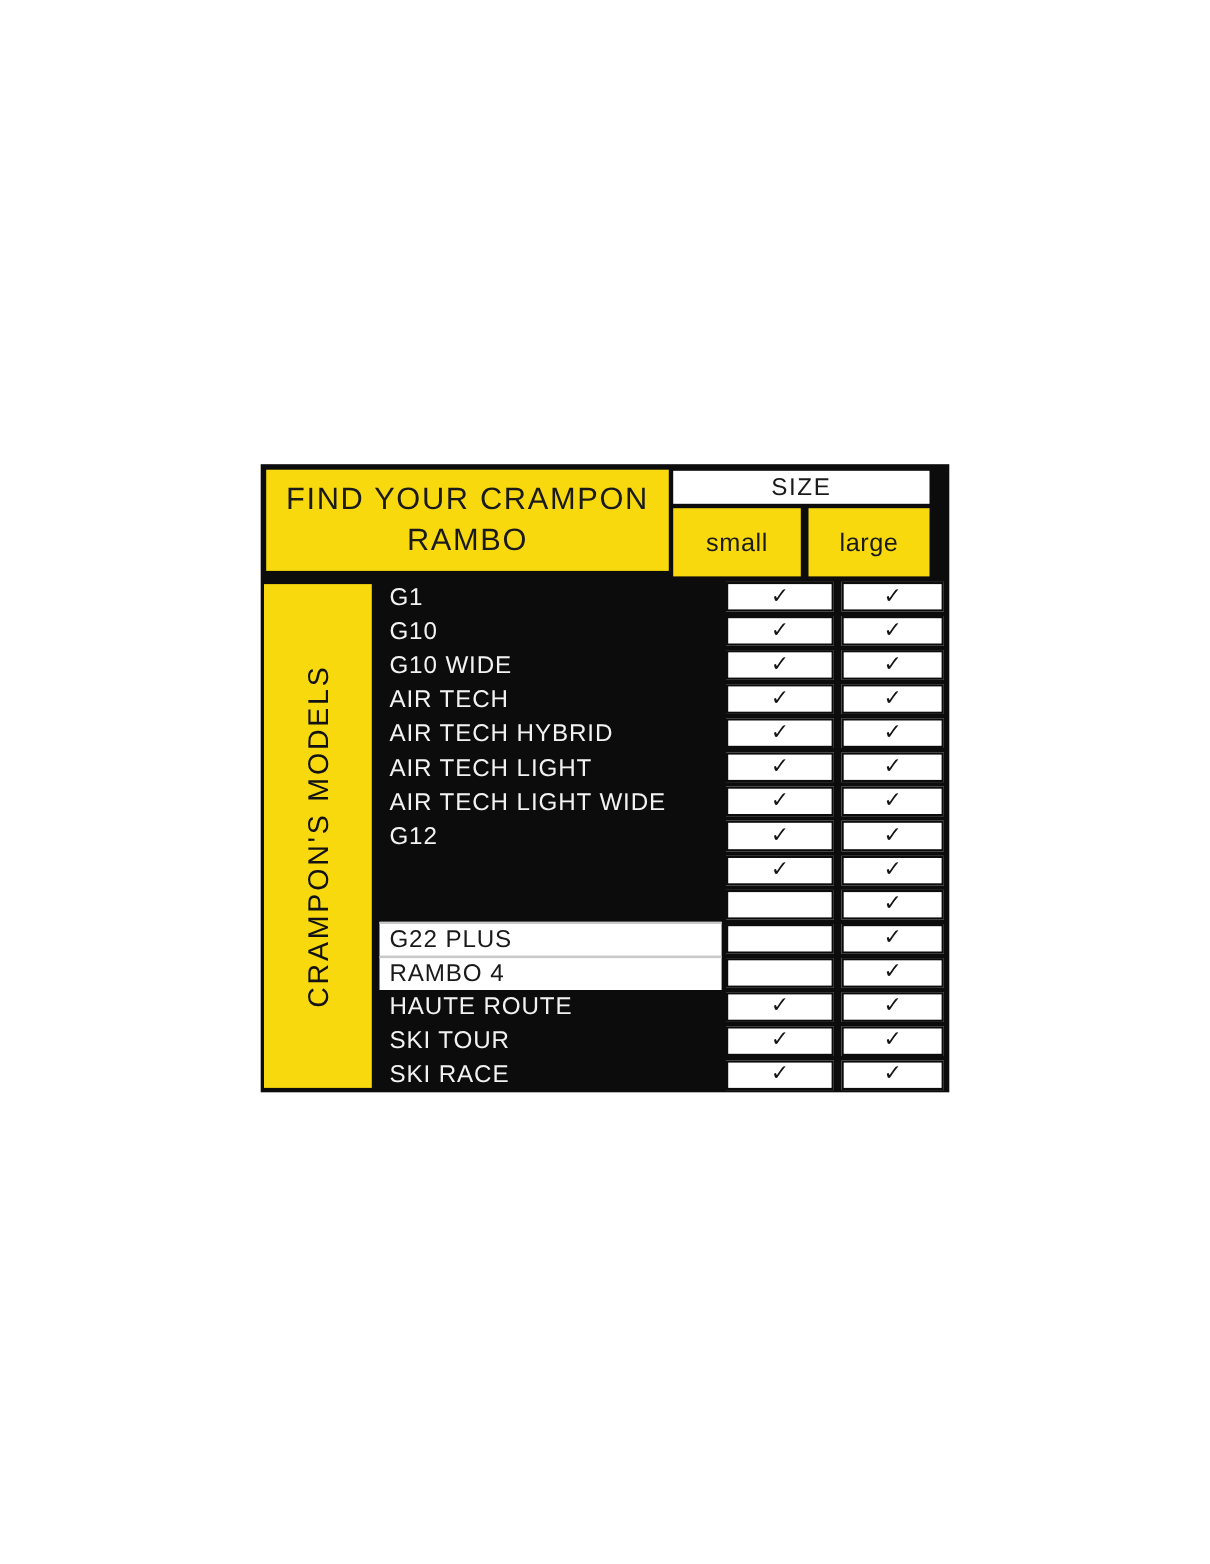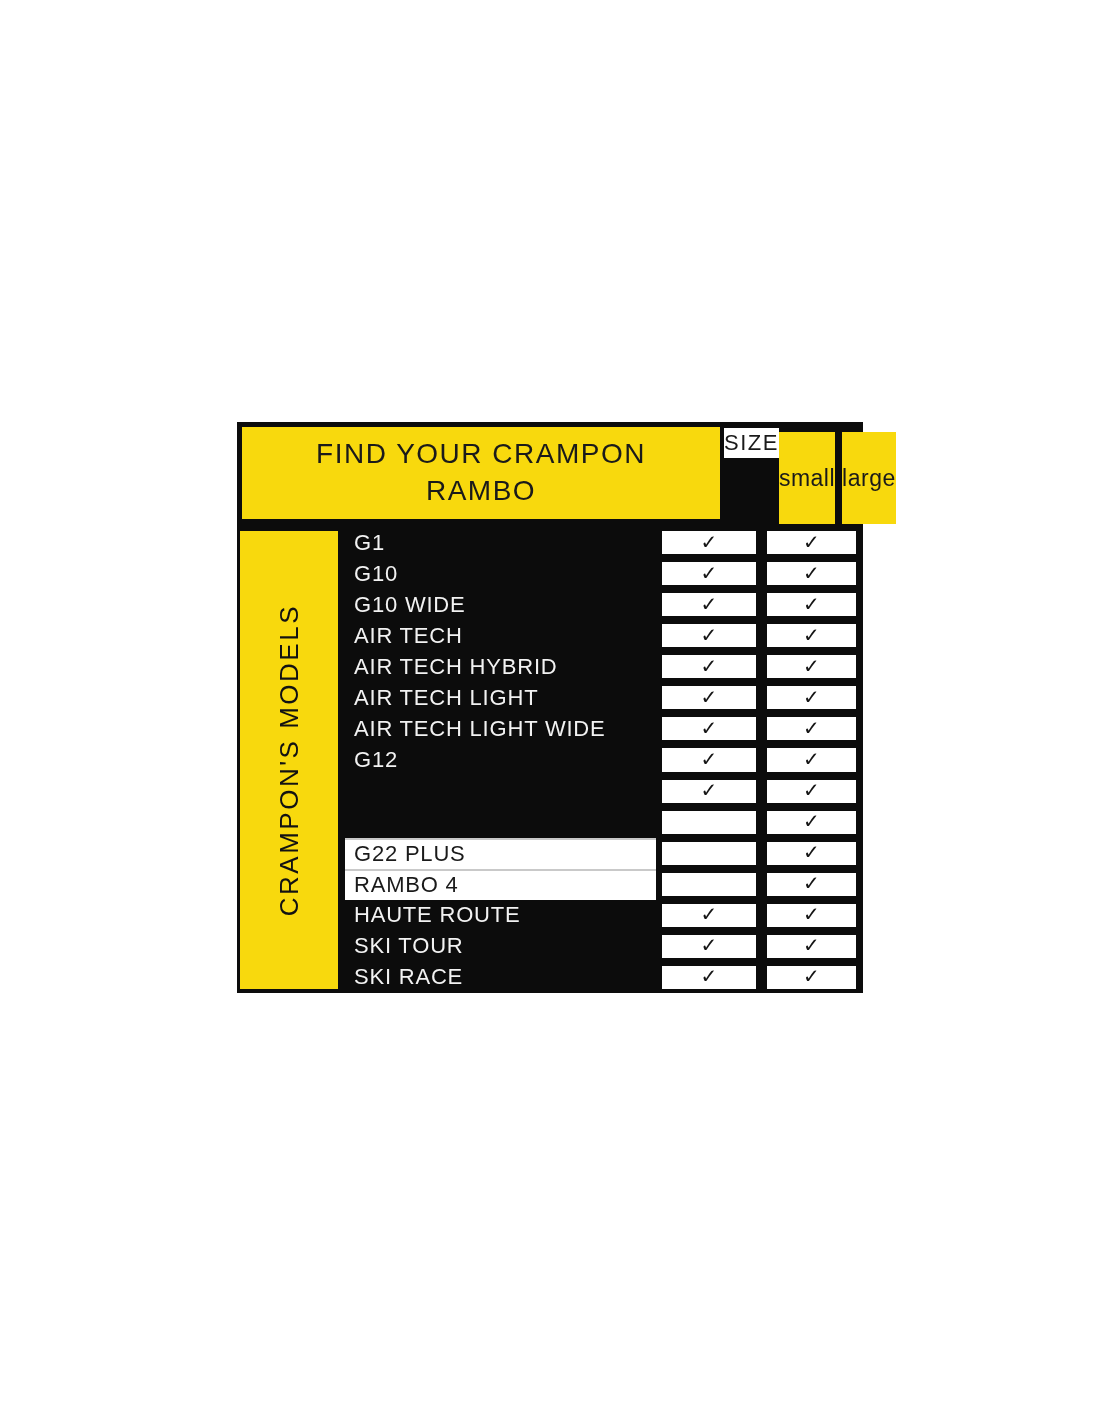--- a/index.html
+++ b/index.html
@@ -21,32 +21,32 @@
   }
   .size-table{
     position:absolute;left:237px;top:422px;
     width:626px;height:571px;
     background:var(--black);
     display:flex;flex-direction:column;
   }
   
   .header{flex:none;height:105px;display:flex;}
   .title-cell{
-    flex:none;width:478px;
+    flex:none;width:366px;
     margin:5px 0 8px 5px;
     background:var(--yellow);
     display:flex;flex-direction:column;align-items:center;justify-content:center;
     color:var(--text-dark);
     font-size:28px;letter-spacing:1.5px;line-height:1.32;
     text-align:center;
   }
   .size-block{
     flex:1;
     margin:6px 18px 3px 4px;
-    display:flex;
+    display:flex;flex-direction:column;
   }
   .size-header{
     flex:none;height:30px;
     background:var(--white);color:var(--text-dark);
     display:flex;align-items:center;justify-content:center;
     font-size:22px;letter-spacing:1.5px;
   }
   .size-cols{flex:1;margin-top:4px;display:flex;}
   .size-col{
     background:var(--yellow);color:var(--text-dark);

